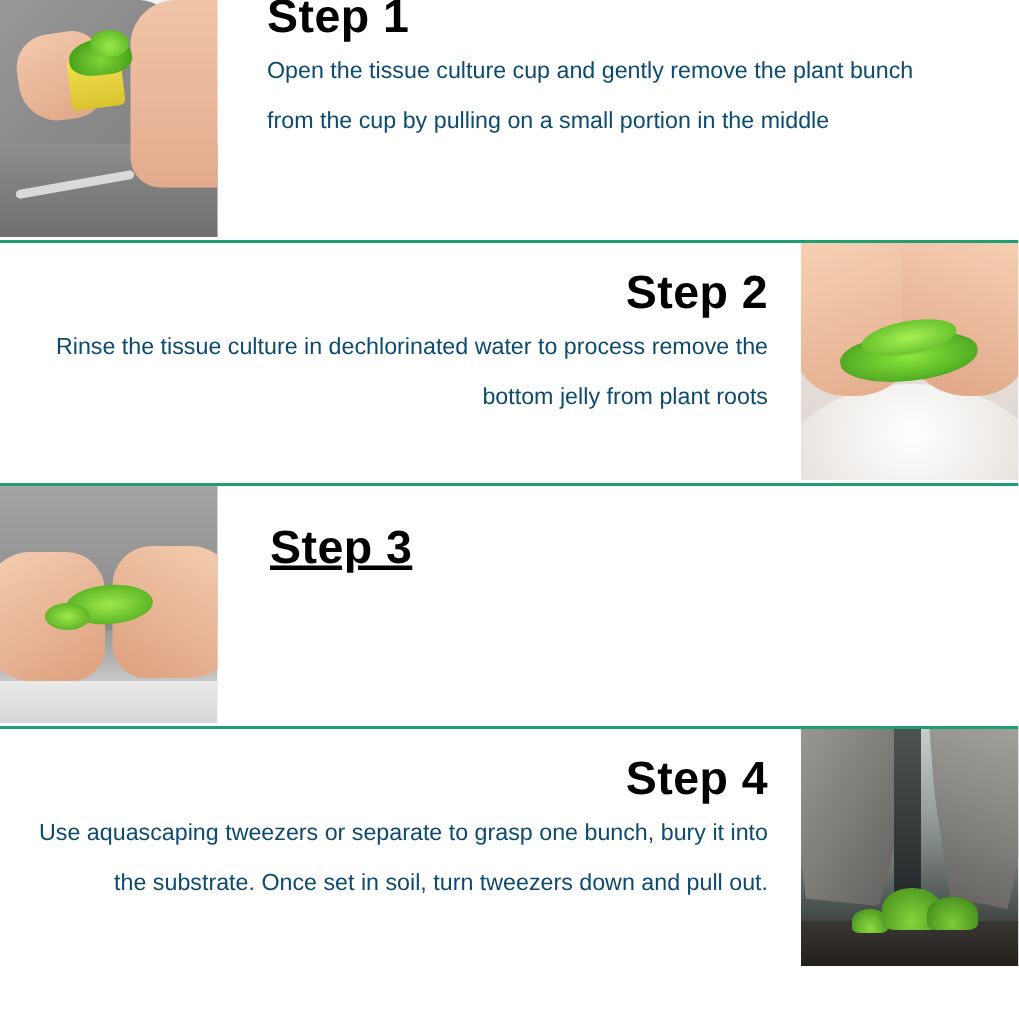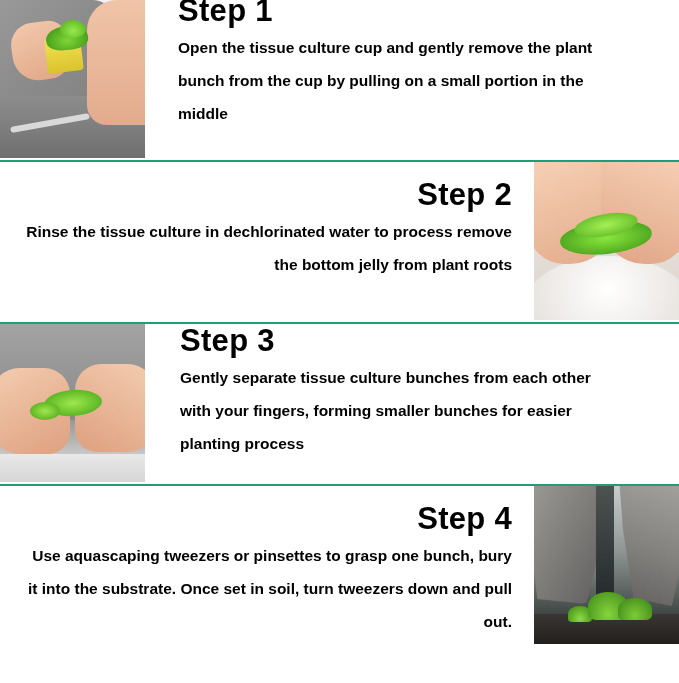--- a/index.html
+++ b/index.html
@@ -58,24 +58,23 @@
     font-weight: bold;
     letter-spacing: 0.3px;
     line-height: 1.1;
     margin: 0;
     padding-top: 0;
     color: #000000;
   }
   .step-body {
     font-size: 15.5px;
     line-height: 33px;
-    color: #000000;
+    color: #0c4a6e;
     margin: 0;
     padding-top: 3px;
-    font-weight: bold;
   }
   .align-left .step-title,
   .align-left .step-body { text-align: left; }
   .align-right .step-title,
   .align-right .step-body { text-align: right; }
 
   
   .ph { position:absolute; top:0; left:0; width:100%; height:100%; }
 
   
@@ -225,21 +224,21 @@
     background: radial-gradient(ellipse at 50% 80%, #8ddb42 0%, #4a9620 80%);
     border-radius: 50% 50% 20% 20%;
   }
 
   
   .step1 .text-col { padding-left: 33px; padding-right: 58px; }
   .step1 .step-title { padding-top: 0px; margin-top: -6px; }
   .step2 .text-col { padding-left: 18px; padding-right: 22px; }
   .step2 .step-title { margin-top: 16px; }
   .step3 .text-col { padding-left: 35px; padding-right: 58px; }
-  .step3 .step-title { margin-top: 0; }
+  .step3 .step-title { margin-top: 24px; text-decoration: underline; }
   .step4 .text-col { padding-left: 24px; padding-right: 22px; }
   .step4 .step-title { margin-top: 16px; }
   .step2 .photo, .step4 .photo { order: 2; }
 </style>
 </head>
 <body>
 
 <div class="page">
 
   <section class="step step1">
@@ -287,39 +286,38 @@
         <div class="ph p3-bg"></div>
         <div class="p3-sweater"></div>
         <div class="p3-table"></div>
         <div class="p3-handL"></div>
         <div class="p3-handR"></div>
         <div class="p3-plant"></div>
         <div class="p3-plant2"></div>
       </div>
       <div class="text-col">
         <h2 class="step-title">Step 3</h2>
-        <p class="step-body">Gently separate tissue culture bunches from each other with your fingers, forming smaller bunches for easier planting process</p>
       </div>
     </div>
   </section>
   <div class="divider"></div>
 
   <section class="step step4">
     <div class="step-inner align-right">
       <div class="photo">
         <div class="ph p4-bg"></div>
         <div class="p4-water"></div>
         <div class="p4-rockL"></div>
         <div class="p4-rockR"></div>
         <div class="p4-crack"></div>
         <div class="p4-soil"></div>
         <div class="p4-plant3"></div>
         <div class="p4-plant1"></div>
         <div class="p4-plant2"></div>
       </div>
       <div class="text-col">
         <h2 class="step-title">Step 4</h2>
-        <p class="step-body">Use aquascaping tweezers or pinsettes to grasp one bunch, bury it into the substrate. Once set in soil, turn tweezers down and pull out.</p>
+        <p class="step-body">Use aquascaping tweezers or separate to grasp one bunch, bury it into the substrate. Once set in soil, turn tweezers down and pull out.</p>
       </div>
     </div>
   </section>
 
 </div>
 
 </body></html>

